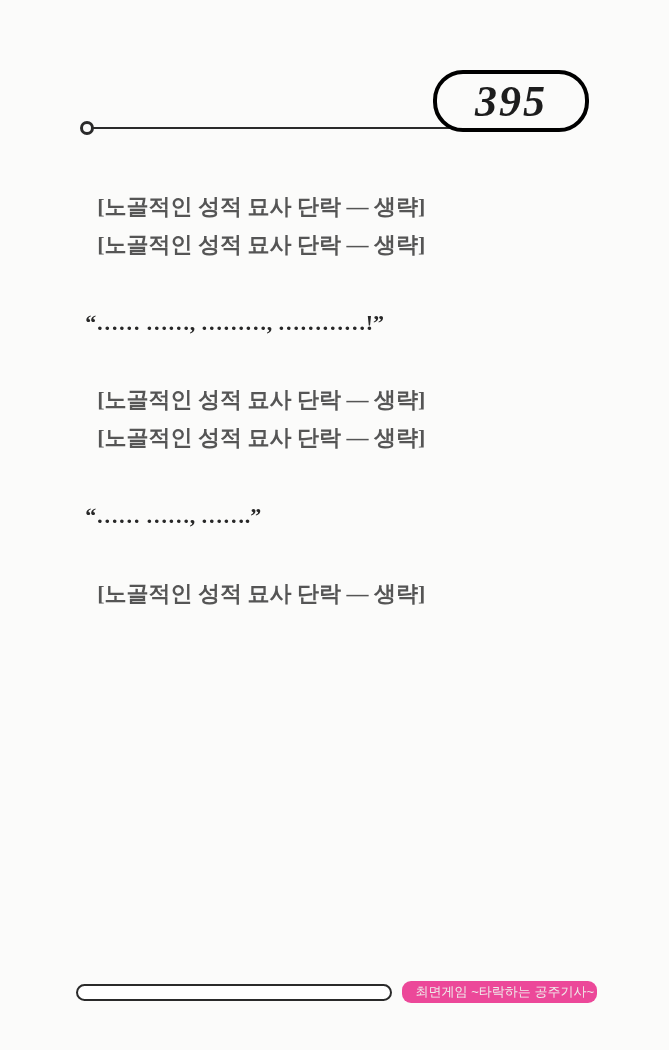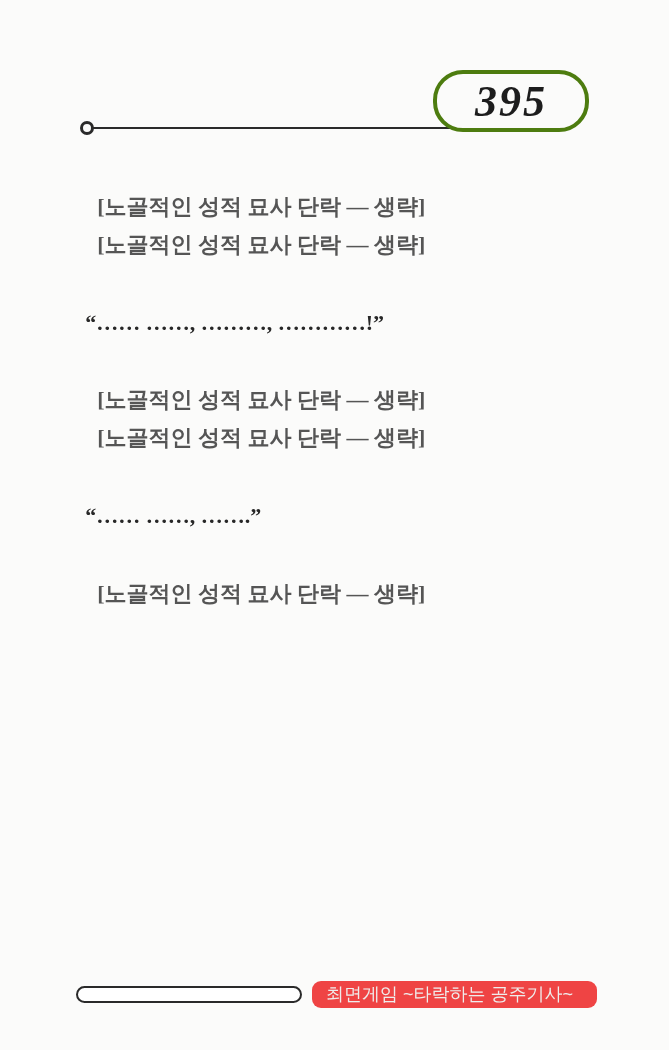--- a/index.html
+++ b/index.html
@@ -24,21 +24,21 @@
   }
   .header-rule-dot {
     position: absolute; top: 121px; left: 80px;
     width: 8px; height: 8px;
     border: 3px solid #2a2a2a; border-radius: 50%;
     background: #fbfbfa;
   }
   .page-number-badge {
     position: absolute; top: 70px; left: 433px;
     width: 148px; height: 54px;
-    border: 4px solid #4d7c0f;
+    border: 4px solid #000000;
     border-radius: 30px;
     background: #fbfbfa;
     display: flex; align-items: center; justify-content: center;
     font-size: 44px; font-weight: bold; font-style: italic;
     letter-spacing: 2px;
     color: #1d1d1d;
   }
 
   
   .content {
@@ -56,24 +56,24 @@
   .footer {
     position: absolute; left: 76px; right: 72px; top: 981px;
     display: flex; align-items: center; gap: 10px;
   }
   .footer-pill {
     flex: 1; height: 13px;
     border: 2px solid #2a2a2a; border-radius: 9px;
     background: #ffffff;
   }
   .footer-title-badge {
-    background: #ef4444; color: #efeceb;
+    background: #ec4899; color: #efeceb;
     font-family: "Liberation Sans", "DejaVu Sans", sans-serif;
-    font-size: 18px; line-height: 1;
-    padding: 4px 24px 5px 14px;
+    font-size: 13px; line-height: 1;
+    padding: 4px 3px 5px 14px;
     border-radius: 9px;
     white-space: nowrap;
   }
 </style>
 </head>
 <body>
 
 <div class="page">
 
   <div class="header">

